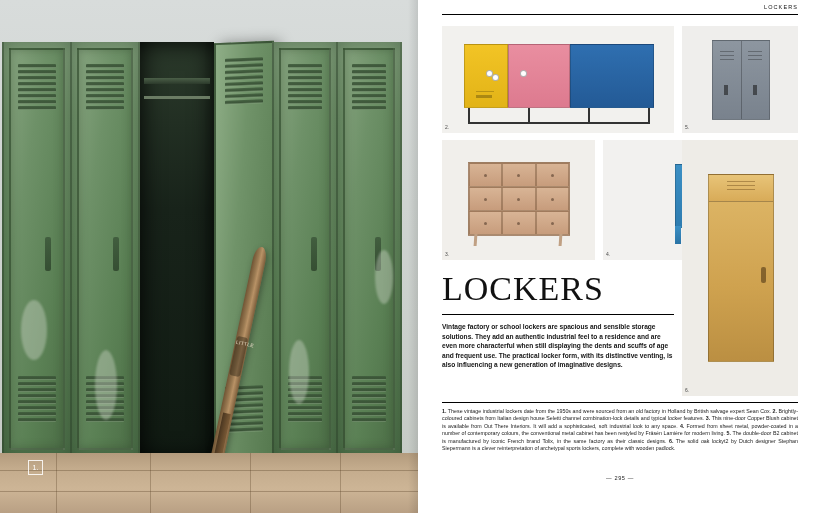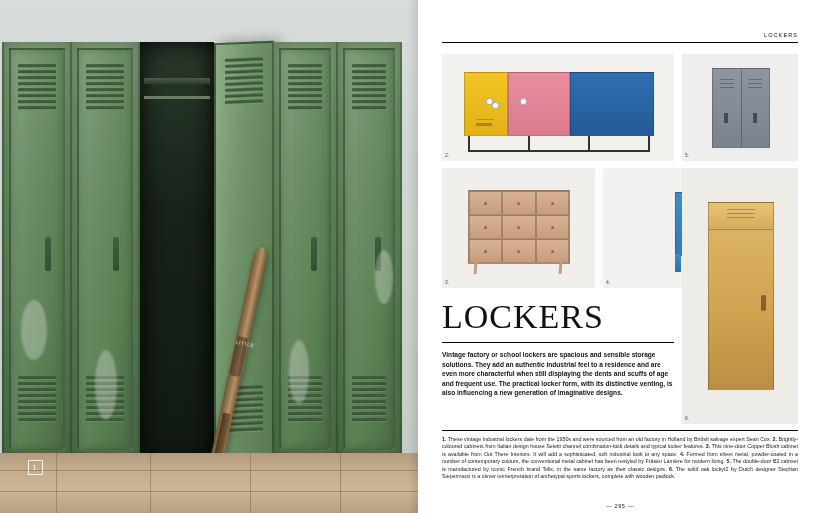--- a/index.html
+++ b/index.html
@@ -224,21 +224,21 @@
     position: relative;
     width: 402px;
     height: 513px;
     background: #ffffff;
     padding: 0;
     box-sizing: border-box;
   }
   .rp-inner {
     position: absolute;
     left: 24px;
-    top: 32px;
+    top: 4px;
     width: 356px;
     height: 473px;
   }
   .running-head {
     position: absolute;
     right: 0;
     top: 0;
     font-size: 5.5px;
     letter-spacing: 1.1px;
     color: #111;

